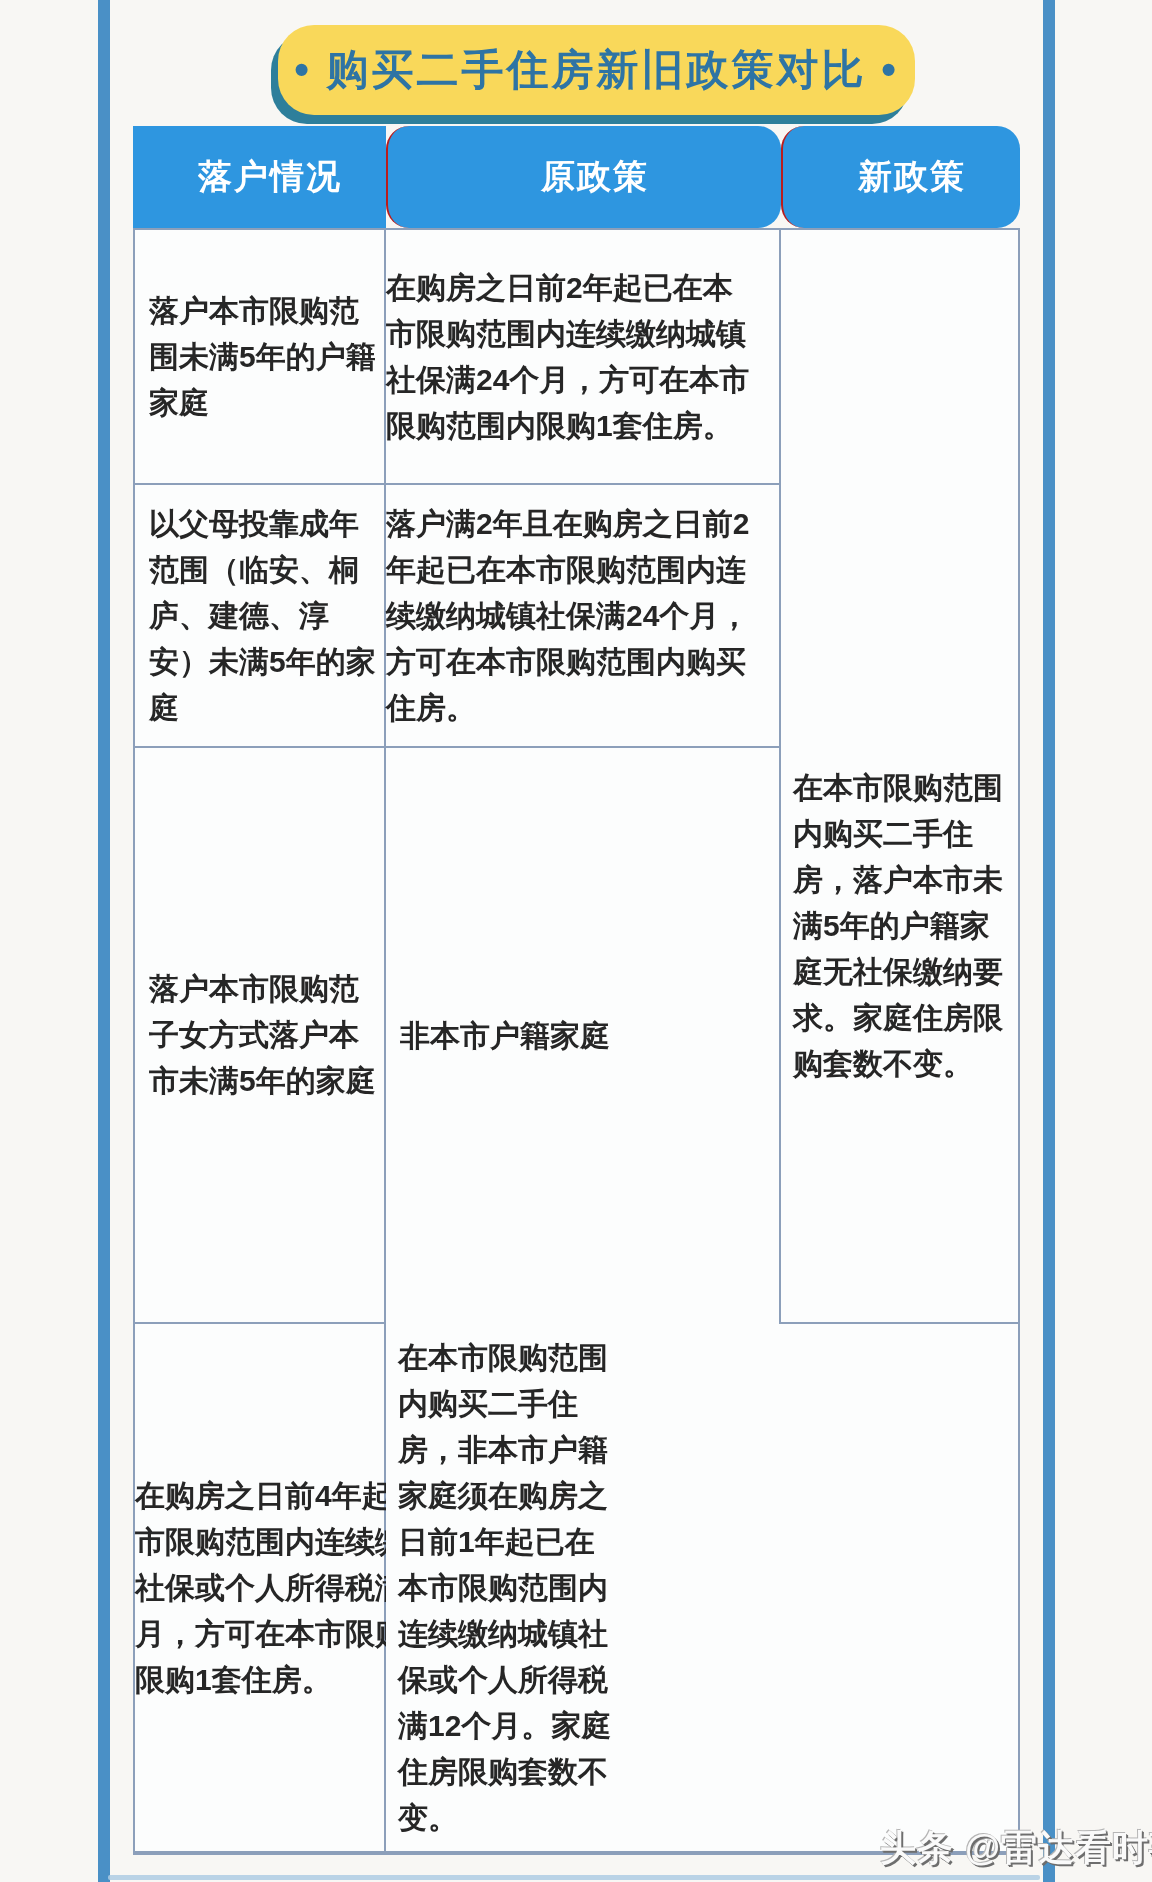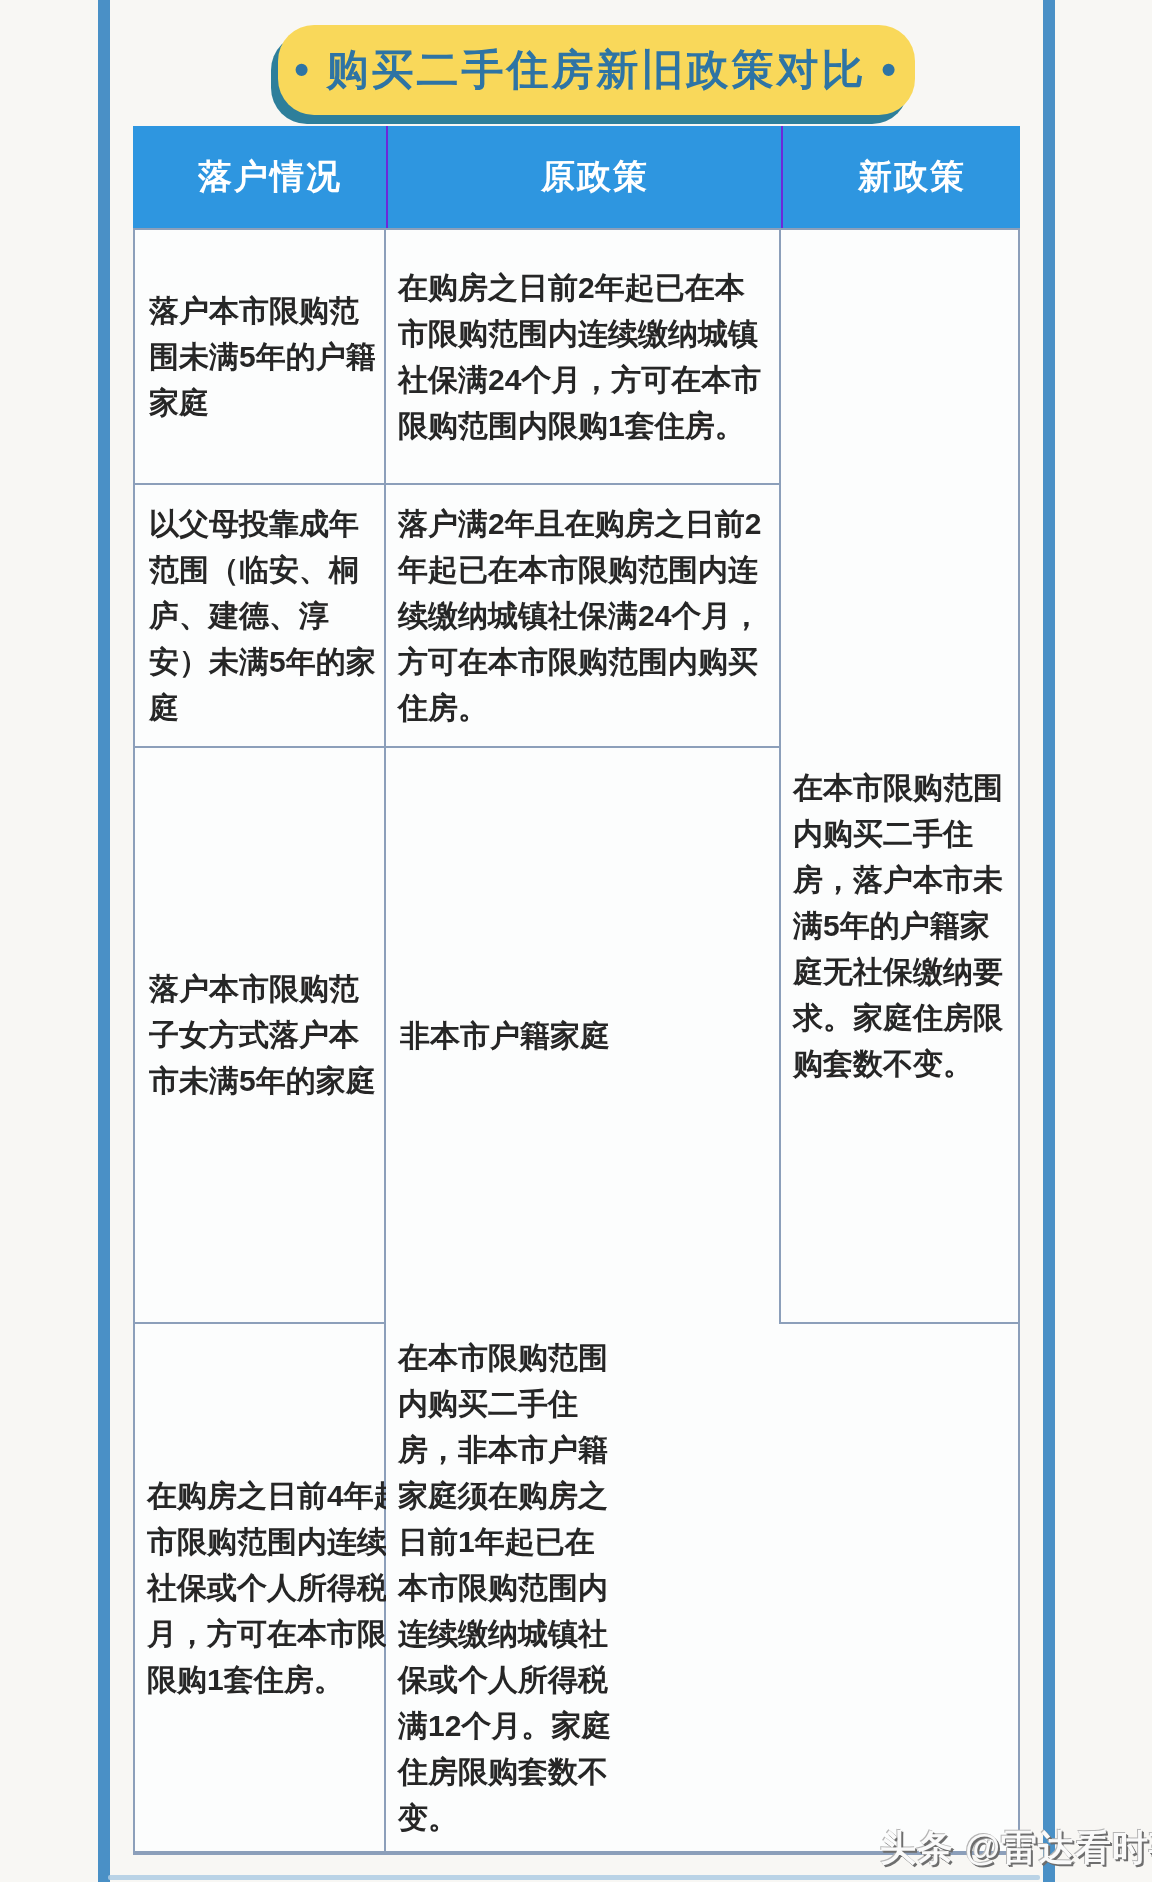--- a/index.html
+++ b/index.html
@@ -32,38 +32,38 @@
   }
   .pill-text{
     font-size:42px;letter-spacing:3px;color:var(--pill_text_blue);white-space:nowrap;
   }
   .tbl{position:absolute;left:133px;top:126px;width:887px;}
   .thead{display:grid;grid-template-columns:253px 395px 239px;height:102px;}
   .th{
     background:var(--header_blue);color:#fff;font-size:34px;letter-spacing:2px;
     display:flex;align-items:center;justify-content:center;padding-left:21px;
   }
-  .th + .th{border-left:2px solid #6d28d9;}
+  .th + .th{border-left:2px solid #b91c1c;border-radius:23px;}
   .tbody{
     display:grid;
     grid-template-columns:251px 395px 237px;
     grid-template-rows:255px 263px 576px 527px;
     border:2px solid var(--border_slate);
     border-bottom-width:4px;
     background:var(--cell_bg);
   }
   .cell{
     background:var(--cell_bg);
     font-size:30px;line-height:46px;white-space:pre;
     display:flex;flex-direction:column;justify-content:center;
     padding:8px 6px 8px 14px;
   }
   .cell.bR{border-right:2px solid var(--border_slate);}
   .cell.bB{border-bottom:2px solid var(--border_slate);}
-  .cell.col2{padding-left:12px;}
+  .cell.col2{padding-left:0;}
   .cell.col3{padding-left:12px;}
   .cell.merged{grid-column:3;grid-row:1 / span 3;}
   .cell.merged .txt{transform:translateY(150px);}
   .watermark{
     position:absolute;left:880px;top:1824px;
     font-size:36px;letter-spacing:1px;color:#fafafa;white-space:nowrap;
     text-shadow:2px 2px 0 #6e6e6e,1px 1px 0 #8a8a8a,-1px -1px 0 #b5b5b5;
   }
   .bottom-divider{
     position:absolute;left:108px;top:1875px;width:932px;height:5px;

